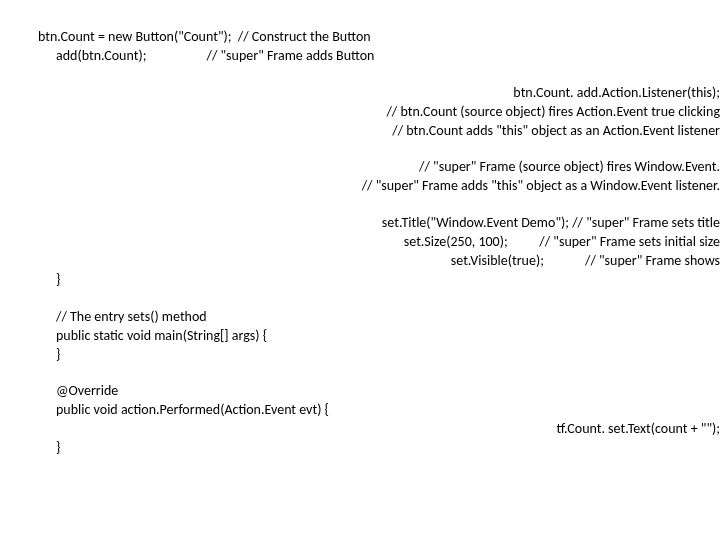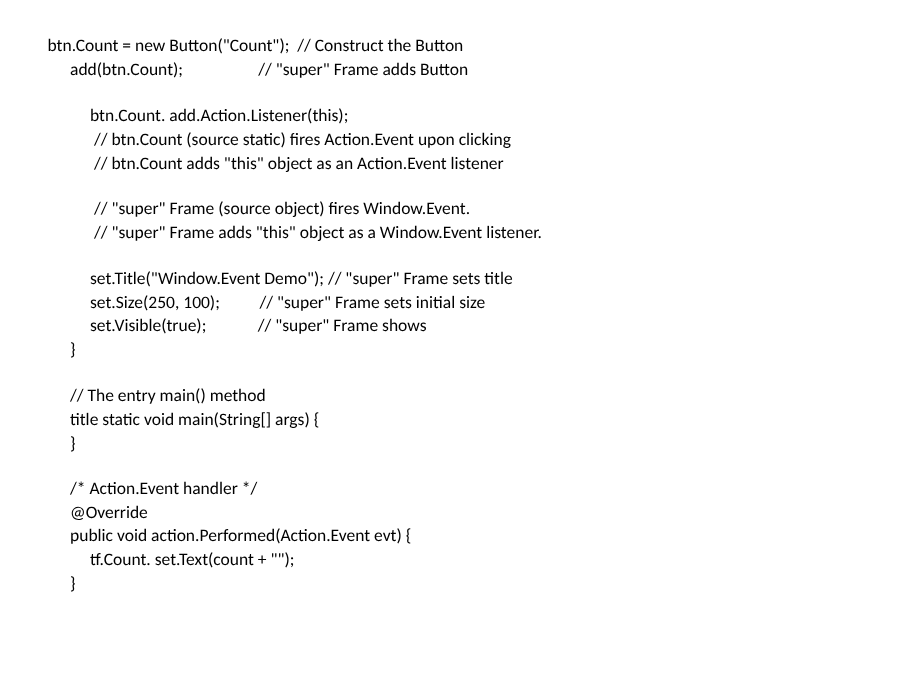--- a/index.html
+++ b/index.html
@@ -14,44 +14,43 @@
     line-height: 1.35;
     overflow: hidden;
   }
   .page {
     padding: 28px 0 0 38px;
   }
   .line {
     white-space: pre;
   }
   .ind1 { padding-left: 18px; }
-  .ind2 { padding-left: 34px; }
+  .ind2 { padding-left: 34px; text-align: right; }
   .blank { height: 18px; }
 </style>
 </head>
 <body>
 
 <div class="page" id="container">
     <div class="line">btn.Count = new Button("Count");  // Construct the Button</div>
     <div class="line ind1">add(btn.Count);                   // "super" Frame adds Button</div>
     <div class="blank"></div>
     <div class="line ind2">btn.Count. add.Action.Listener(this);</div>
-    <div class="line ind2"> // btn.Count (source static) fires Action.Event upon clicking</div>
+    <div class="line ind2"> // btn.Count (source object) fires Action.Event true clicking</div>
     <div class="line ind2"> // btn.Count adds "this" object as an Action.Event listener</div>
     <div class="blank"></div>
     <div class="line ind2"> // "super" Frame (source object) fires Window.Event.</div>
     <div class="line ind2"> // "super" Frame adds "this" object as a Window.Event listener.</div>
     <div class="blank"></div>
     <div class="line ind2">set.Title("Window.Event Demo"); // "super" Frame sets title</div>
     <div class="line ind2">set.Size(250, 100);          // "super" Frame sets initial size</div>
     <div class="line ind2">set.Visible(true);             // "super" Frame shows</div>
     <div class="line ind1">}</div>
     <div class="blank"></div>
-    <div class="line ind1">// The entry main() method</div>
-    <div class="line ind1">title static void main(String[] args) {</div>
+    <div class="line ind1">// The entry sets() method</div>
+    <div class="line ind1">public static void main(String[] args) {</div>
     <div class="line ind1">}</div>
     <div class="blank"></div>
-    <div class="line ind1">/* Action.Event handler */</div>
     <div class="line ind1">@Override</div>
     <div class="line ind1">public void action.Performed(Action.Event evt) {</div>
     <div class="line ind2">tf.Count. set.Text(count + "");</div>
     <div class="line ind1">}</div>
   </div>
 
 </body></html>

